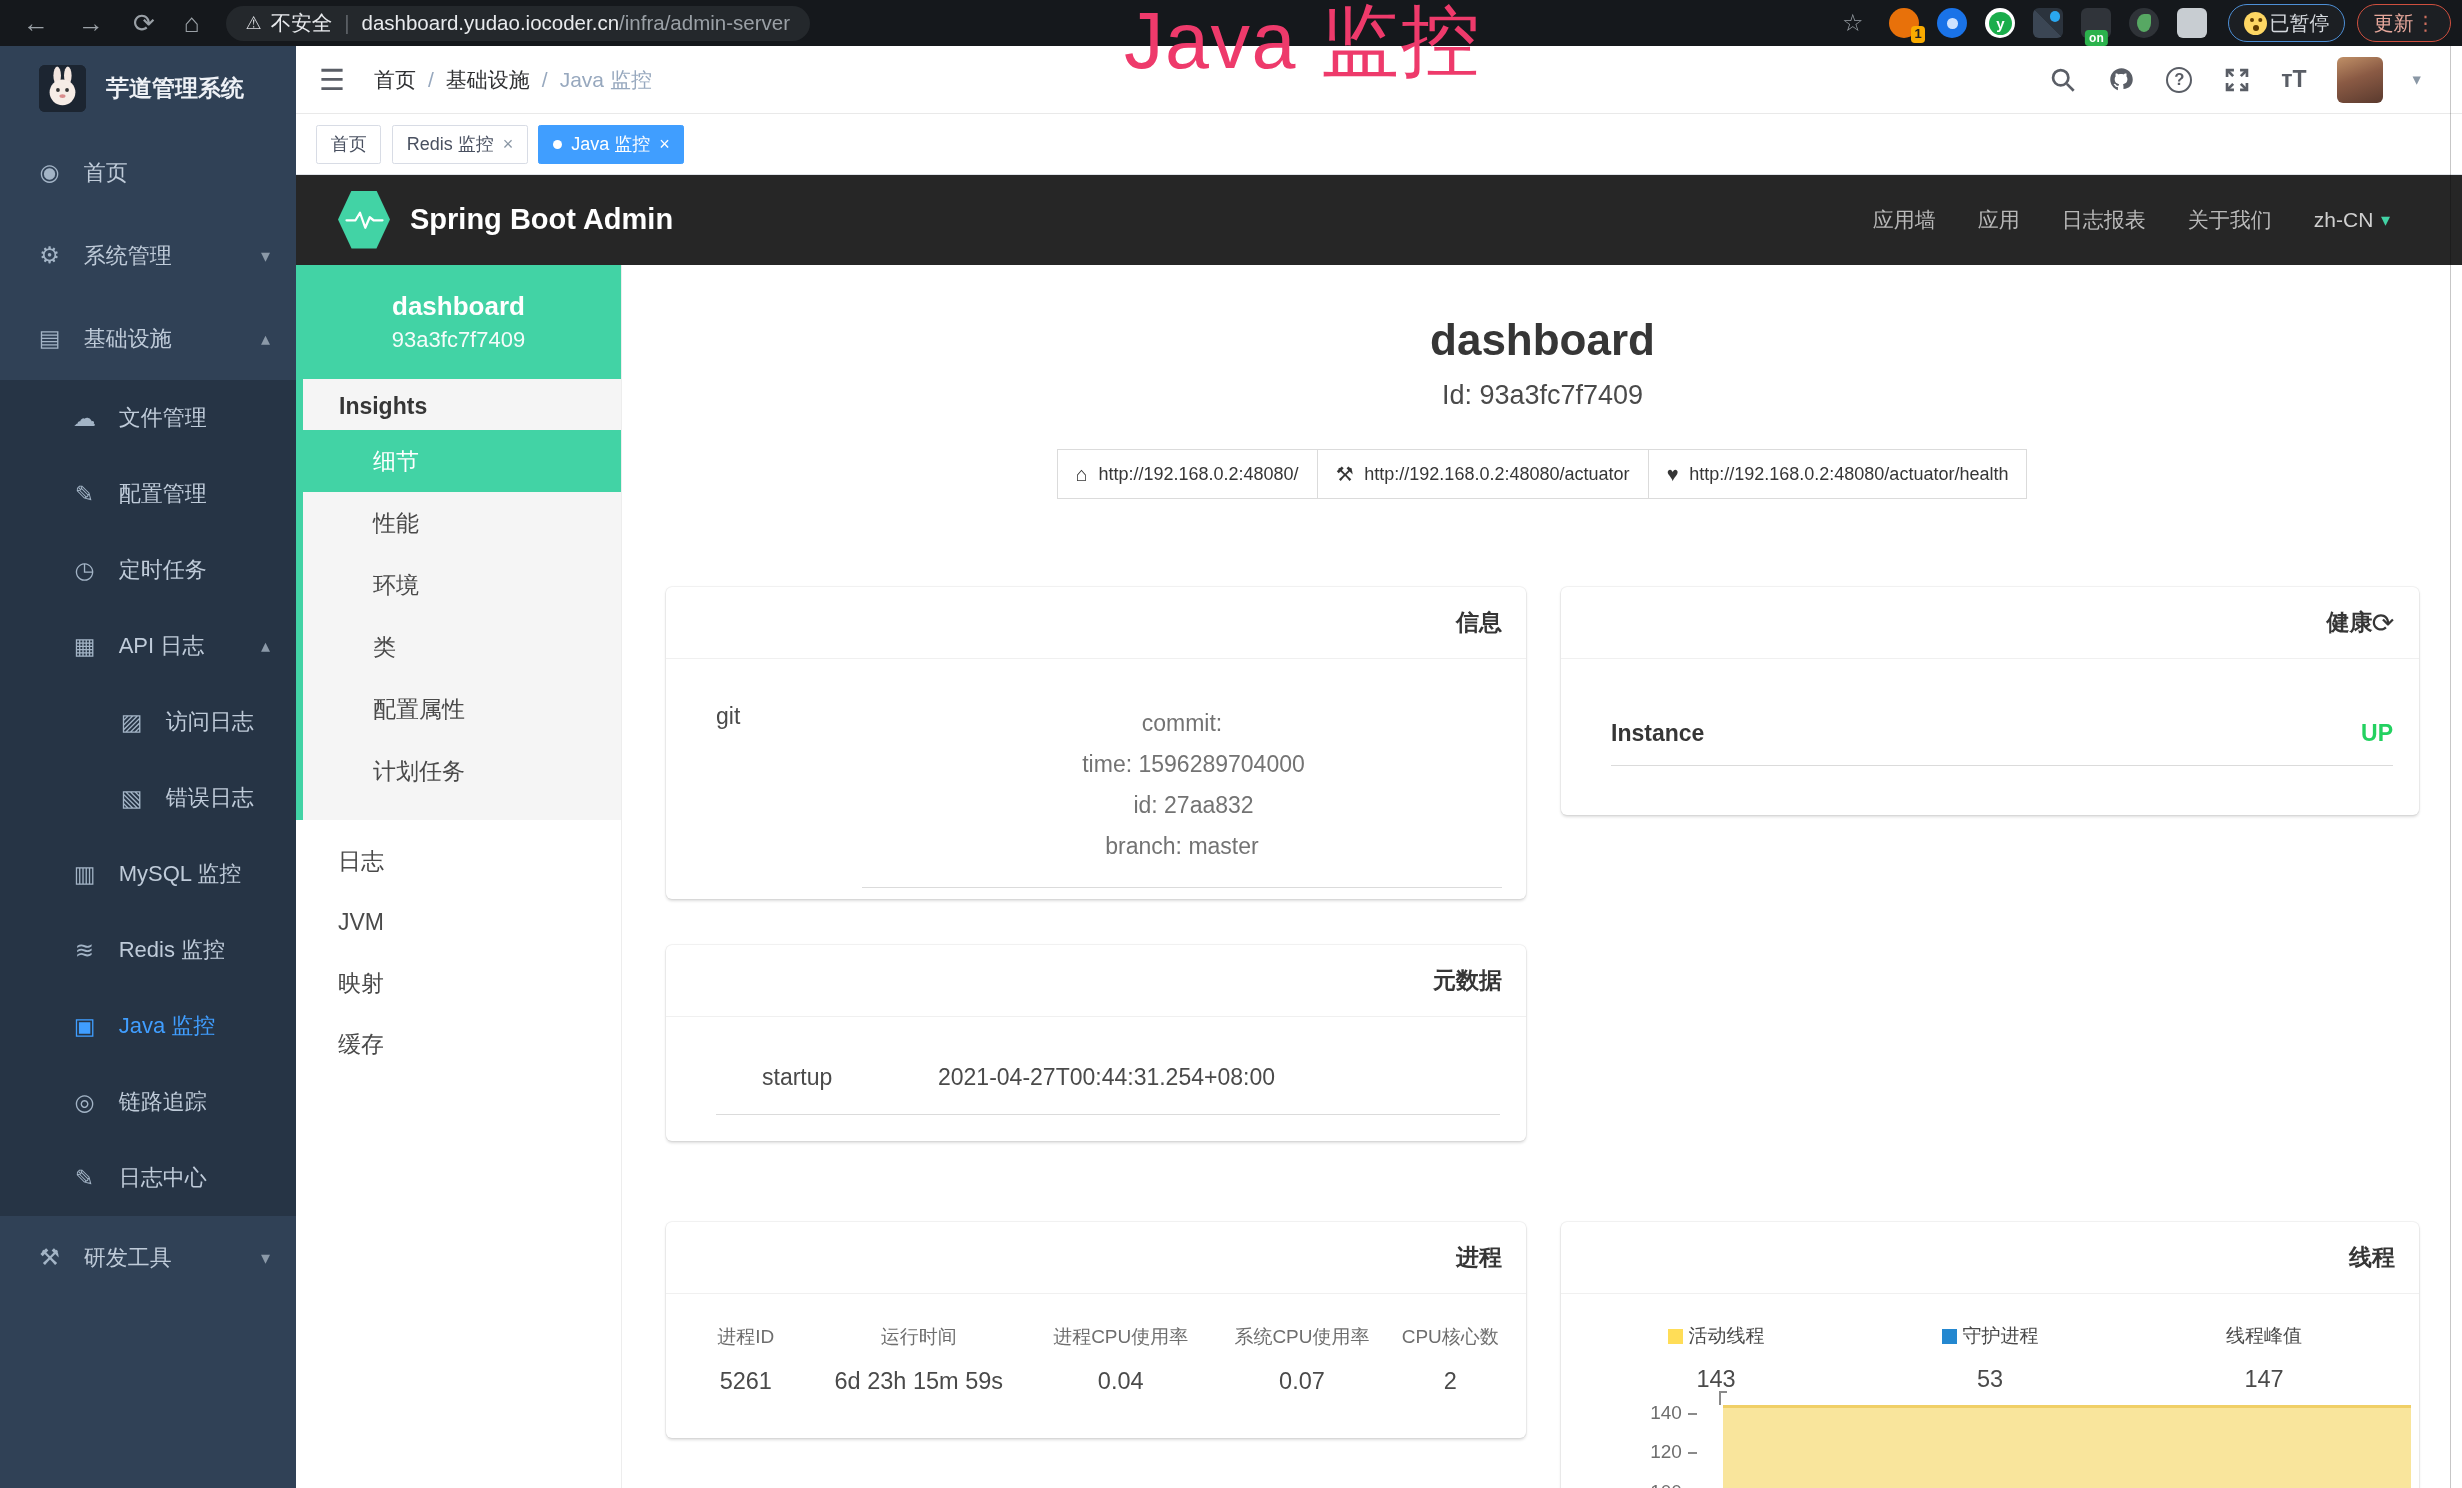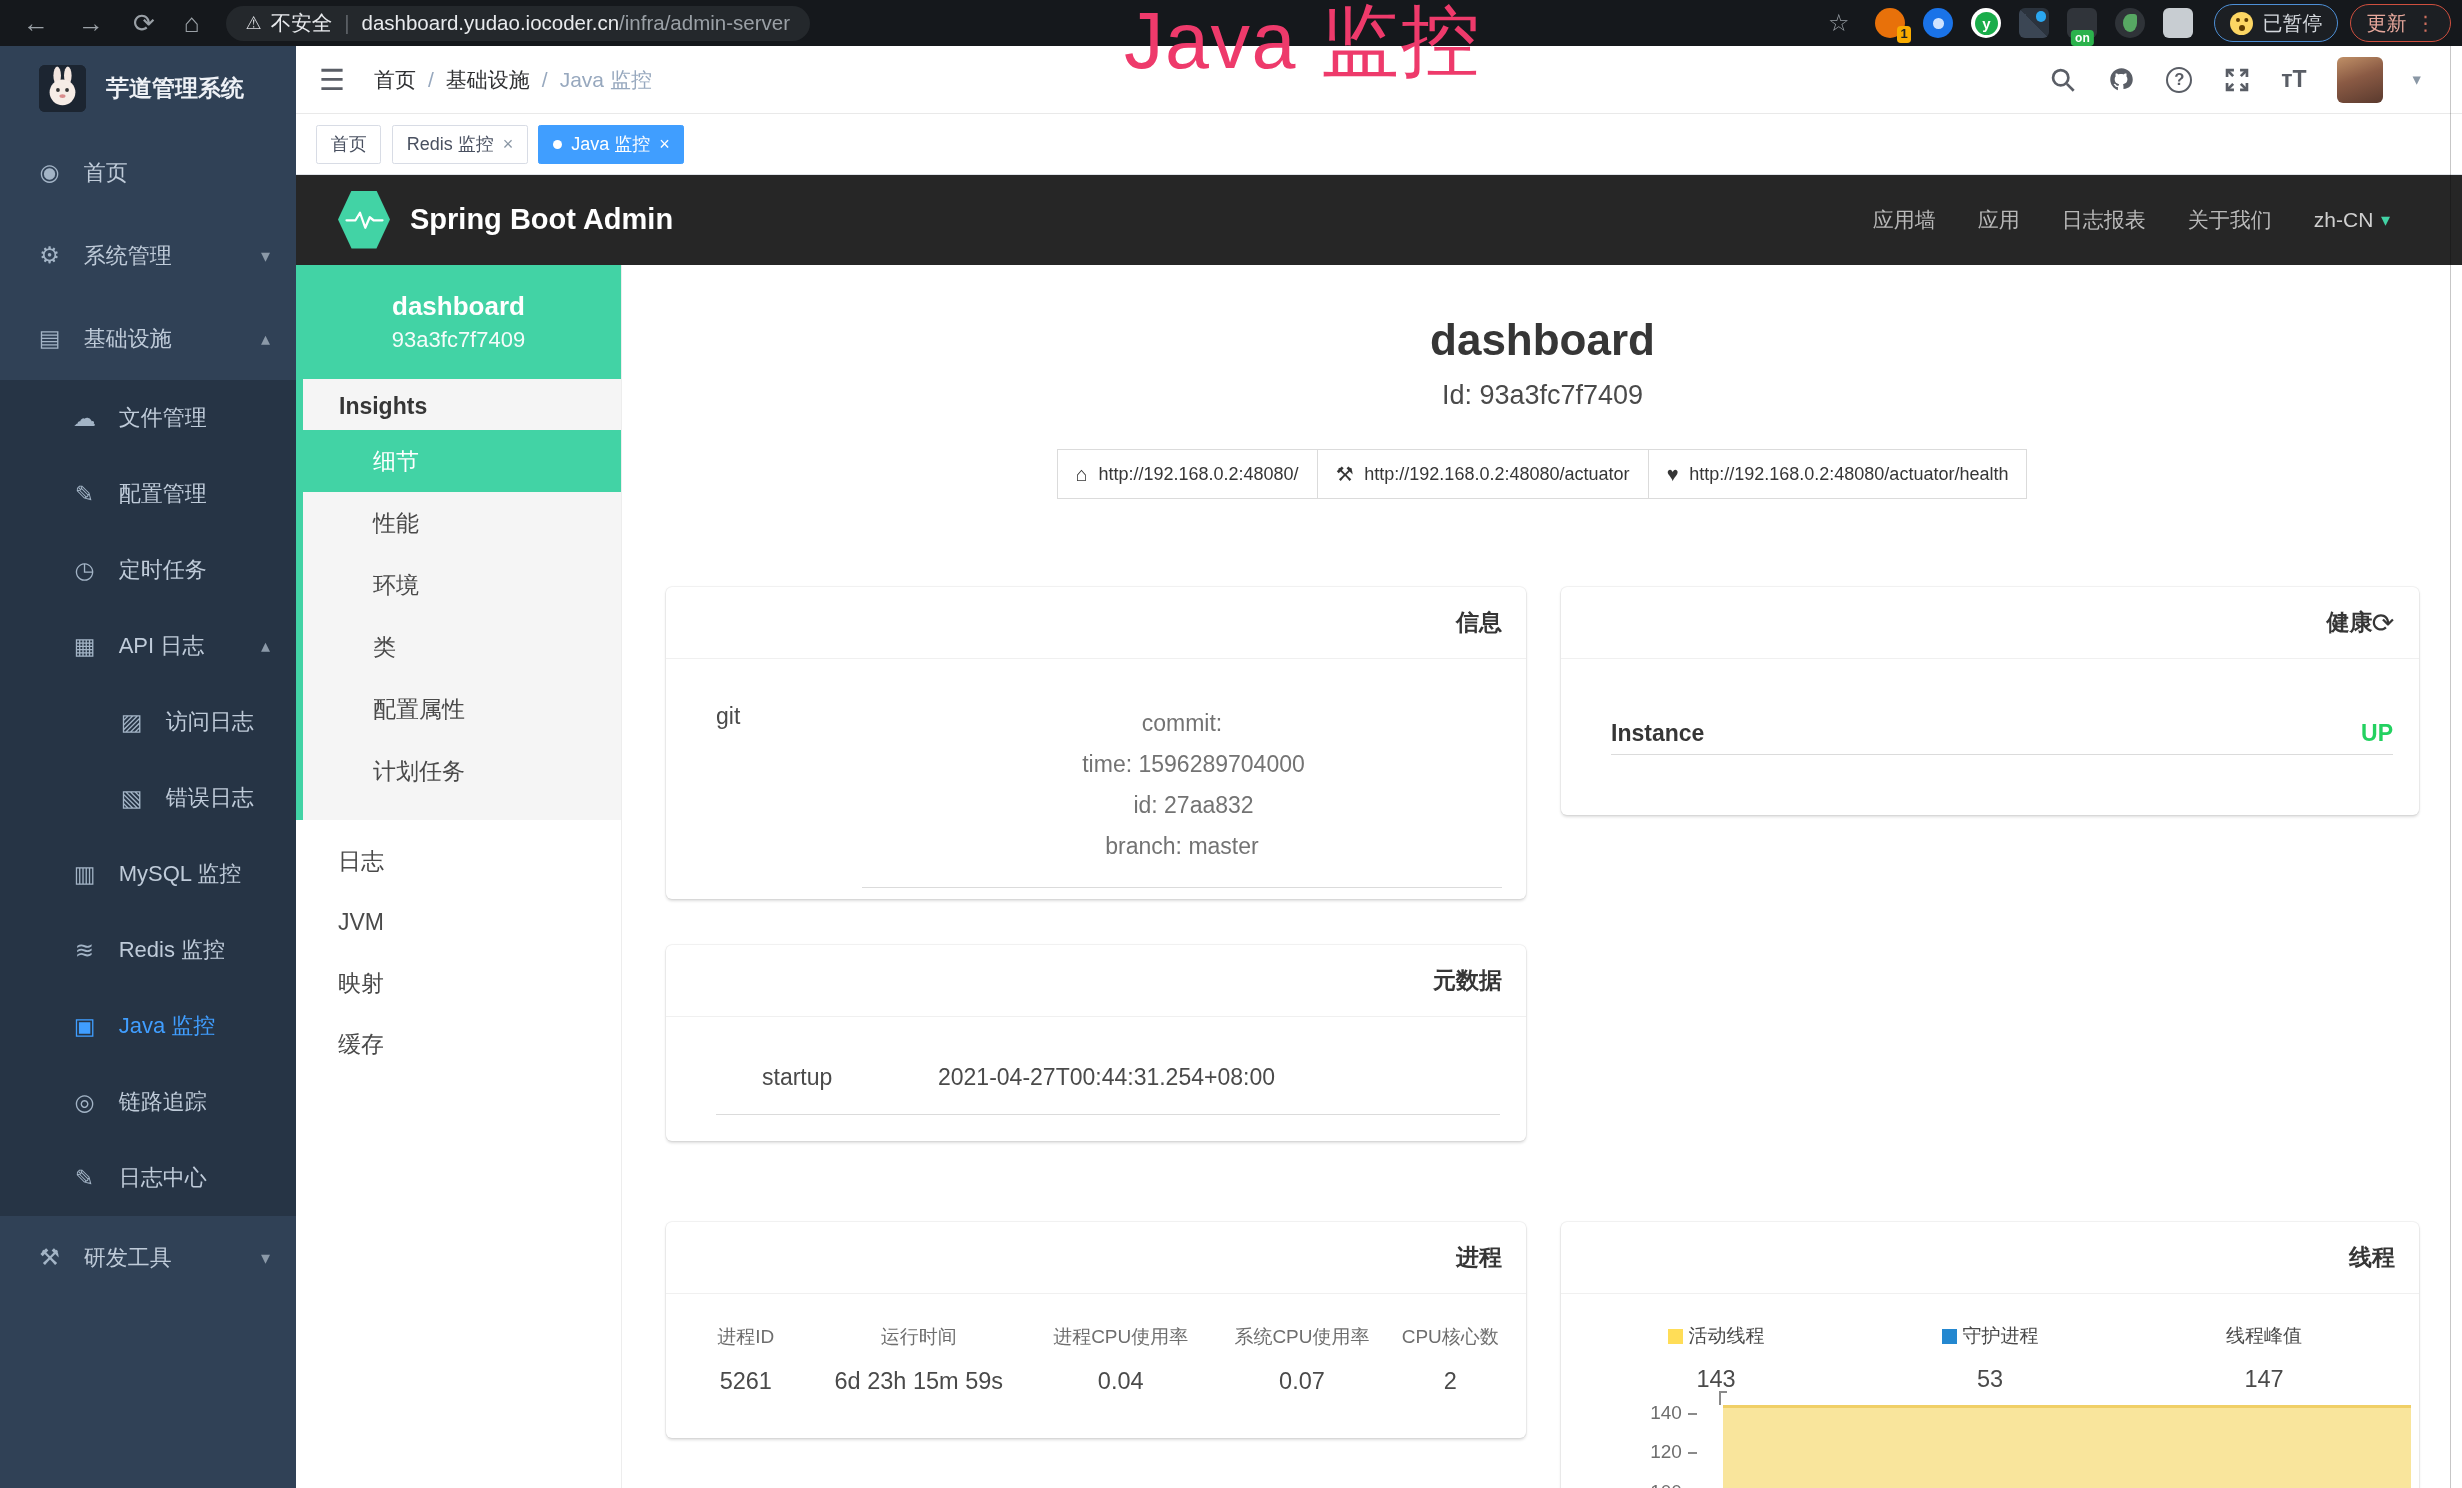--- a/index.html
+++ b/index.html
@@ -30,21 +30,21 @@
   .ext.ycirc { background:#fff; display:flex; align-items:center; justify-content:center; }
   .ext.ycirc .yl { width:23px; height:23px; border-radius:50%; background:#1aad4b; color:#fff; font-size:15px; font-weight:bold; display:flex; align-items:center; justify-content:center; }
   .ext.grid { border-radius:6px; background:linear-gradient(45deg,#3b4654 50%,#2b333d 50%); }
   .ext.grid::after { content:""; position:absolute; right:3px; top:3px; width:10.6px; height:10.6px; border-radius:50%; background:#2aa7f0; }
   .ext.onbox { border-radius:6px; background:#30343a; }
   .ext.onbox .on { position:absolute; left:50%; transform:translateX(-50%); bottom:-7.6px; background:#2bb24c;
     color:#fff; font-size:12px; border-radius:3.8px; padding:0.8px 3.8px; font-weight:bold; }
   .ext.leaf { background:#2f3338; }
   .ext.leaf::after { content:""; position:absolute; left:7.6px; top:6px; width:13.7px; height:18px; border-radius:50% 3px 50% 50%; background:#57a863; }
   .ext.puzzle { border-radius:6px; background:#c8cdd2; }
-  .pill { display:flex; align-items:center; gap:9px; border-radius:21px; padding:4.6px 15px; font-size:20px; margin-right:12px; background:rgba(255,255,255,0.03); }
+  .pill { display:flex; align-items:center; gap:2px; border-radius:21px; padding:4.6px 15px; font-size:20px; margin-right:12px; background:rgba(255,255,255,0.03); }
   .pill.paused { border:1.5px solid #4d8fd6; color:#d5d9de; }
   .pill.update { border:1.5px solid #cf4f3e; color:#e6a79b; margin-right:10.6px; }
   .face { width:23px; height:23px; border-radius:50%; background:#fdd663; position:relative; }
   .face::before { content:""; position:absolute; left:5.3px; top:6.8px; width:3.8px; height:3.8px; border-radius:50%; background:#5f3b00; box-shadow:8.3px 0 0 #5f3b00; }
   .face::after { content:""; position:absolute; left:8.3px; top:13.7px; width:6px; height:6px; border-radius:50%; background:#5f3b00; }
   .pill .dots { font-size:20px; color:#cf6f5e; }
 
   
   .annotation { position:absolute; left:1124px; top:-10.6px; font-size:79px; font-weight:500;
     color:#ee3a6b; z-index:60; letter-spacing:1.5px; white-space:nowrap; }
@@ -140,21 +140,21 @@
   .card.meta   { left:44px;   top:680px;  width:860px; height:196px; }
   .card.process{ left:44px;   top:957px; width:860px; height:216px; }
   .card.threads{ left:939px; top:957px; width:858px; height:326px; }
 
   .info-body { display:flex; padding:44px 24px 0 50px; }
   .info-label { width:146px; font-size:23px; color:#4a4a4a; }
   .info-lines { flex:1; font-size:23px; color:#737373; line-height:41px; border-bottom:1.5px solid #dbdbdb; padding-bottom:20px;text-align:center; }
   .info-lines .indent { padding-left:23px; }
 
   .kv-row { display:flex; justify-content:space-between; align-items:center; margin:61px 26px 0 50px;
-    padding-bottom:7px; border-bottom:1.5px solid #dbdbdb; }
+    padding-bottom:18px; border-bottom:1.5px solid #dbdbdb; }
   .kv-label { font-size:23px; font-weight:bold; color:#363636; }
   .kv-status { font-size:23px; font-weight:bold; color:#23d160; }
 
   .meta-row { display:flex; margin:47px 26px 0 50px; padding-bottom:23px; border-bottom:1.5px solid #dbdbdb; }
   .meta-label { width:176px; font-size:23px; color:#4a4a4a;margin-left:46px; }
   .meta-value { font-size:23px; color:#4a4a4a; }
 
   .ptable { display:grid; grid-template-columns:15% 27% 22% 22% 14%; padding:30px 18px 0 18px; row-gap:18px; }
   .pth { font-size:19px; color:#6e6e6e; text-align:center; }
   .ptd { font-size:23.5px; color:#4a4a4a; text-align:center; }

